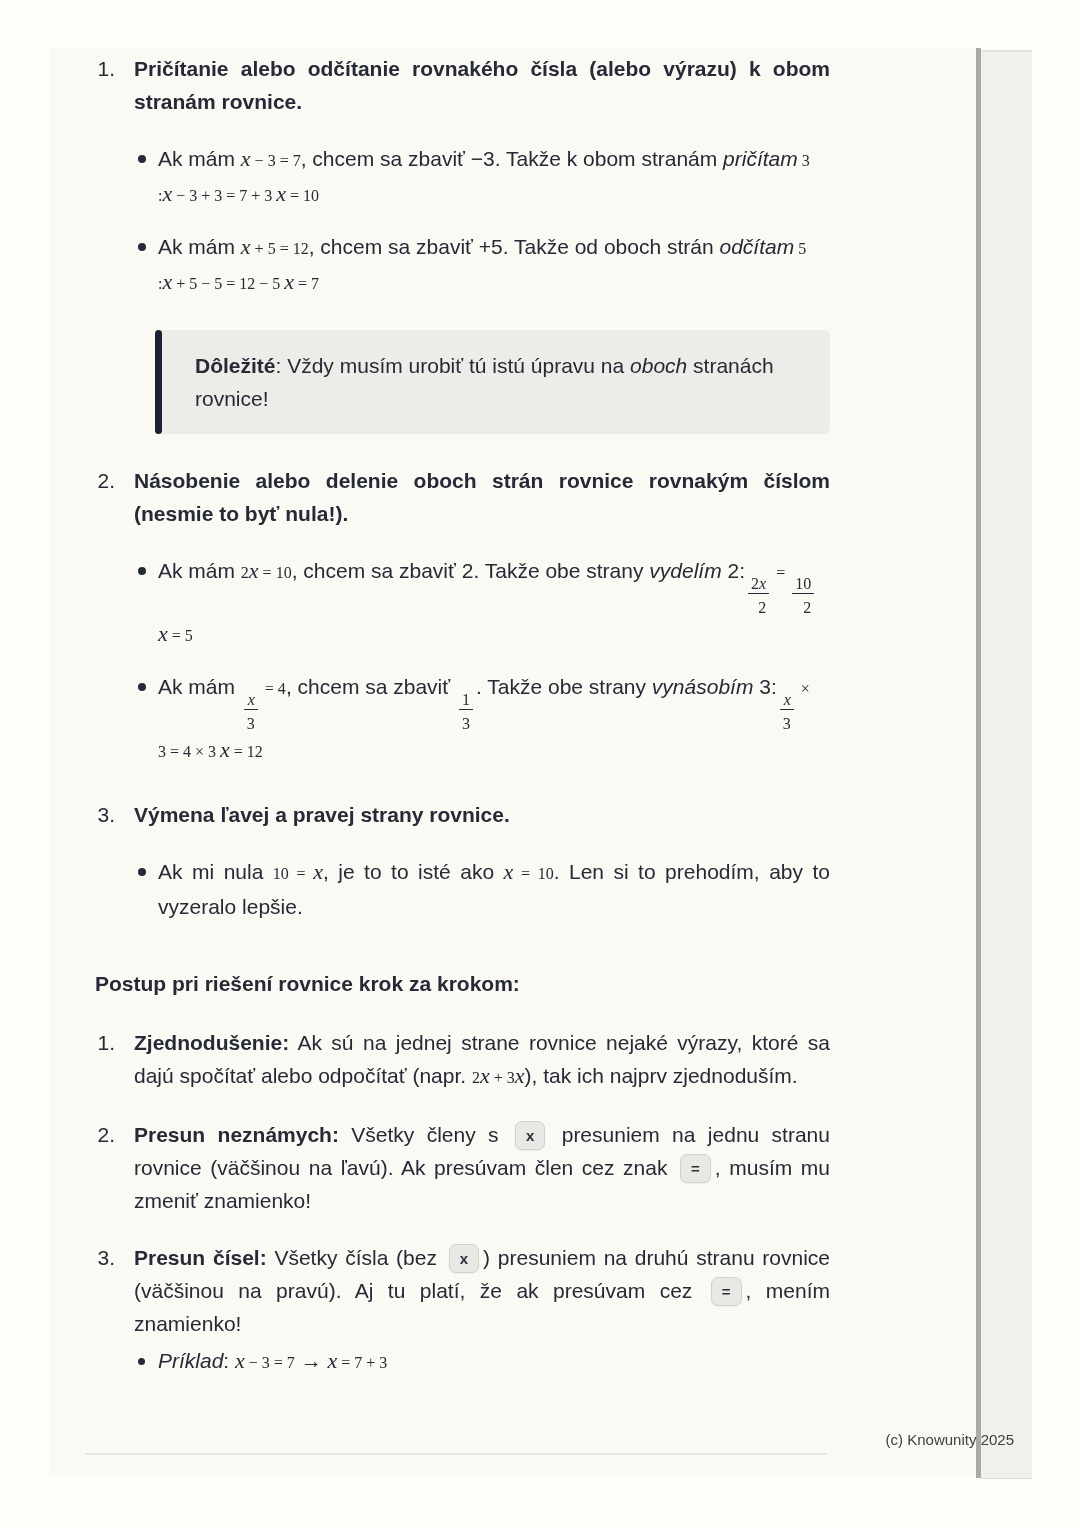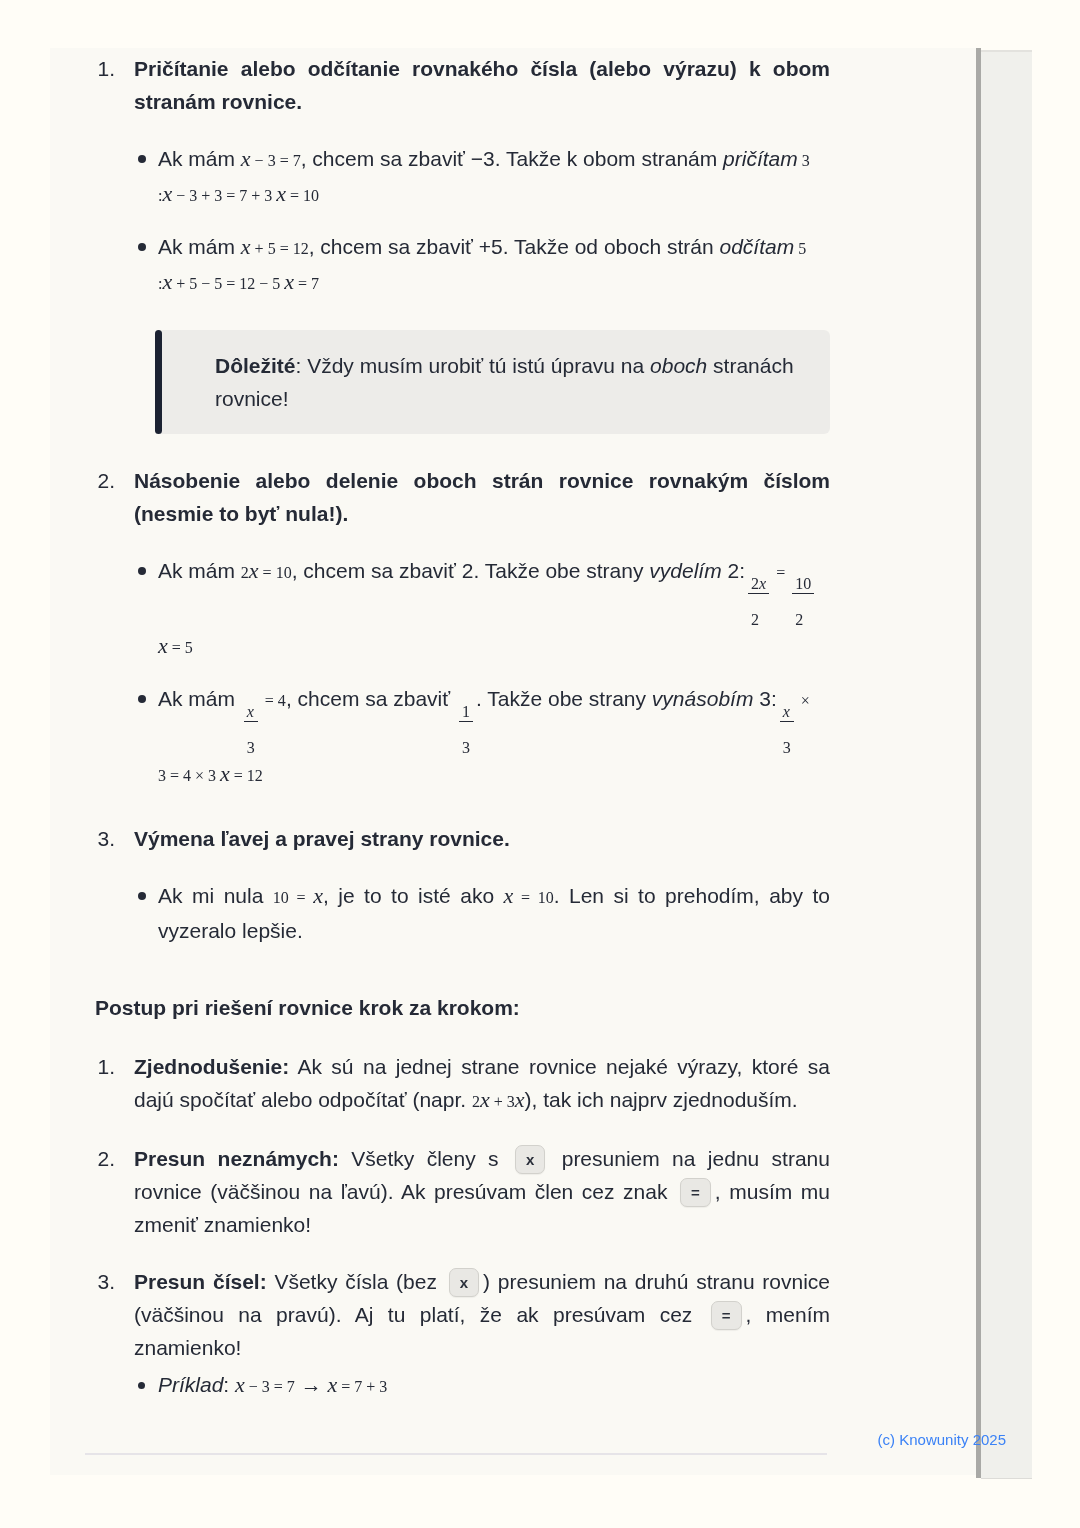--- a/index.html
+++ b/index.html
@@ -32,21 +32,21 @@
   .bullet::before{
     content:"";position:absolute;left:3px;top:13px;width:8px;height:8px;
     border-radius:50%;background:#252a36;
   }
   .bullet.sub{margin:4px 0 0 40px;}
   .bullet.sub::before{width:7px;height:7px;top:14px;}
   
   .callout{
     position:relative;margin:30px 0 0 60px;
     background:#edecE9;background:#edece9;
-    border-radius:6px;padding:19px 26px 19px 60px;
+    border-radius:6px;padding:19px 26px 19px 40px;
     text-align:left;
   }
   .callout::before{
     content:"";position:absolute;left:0;top:0;bottom:0;width:7px;
     border-radius:5px;background:#1b2232;
   }
   .subheading{font-weight:700;margin:44px 0 26px 0;}
   
   .bb{font-weight:700;}
   .ii{font-style:italic;}
@@ -54,31 +54,31 @@
   .mn{font-family:"Liberation Serif",serif;font-size:16px;}
   .kbd{
     display:inline-block;background:#e9e8e4;border:1px solid #d2d1cc;
     border-radius:7px;padding:0 10px;margin:0 4px;
     font-size:15px;font-weight:700;line-height:27px;color:#2a2f3a;
     vertical-align:1px;box-shadow:0 1px 1px rgba(0,0,0,0.05);
     font-family:"Liberation Sans",sans-serif;font-style:normal;
   }
   .frac{
     display:inline-flex;flex-direction:column;vertical-align:-11px;
-    text-align:left;line-height:1.1;margin:0 3px;gap:12px;
+    text-align:right;line-height:1.1;margin:0 3px;
   }
   .frac .mv{font-size:16px;}
   .frac .mn{font-size:16px;}
   .fnum{display:block;border-bottom:1.4px solid #252a36;padding:0 3px;}
   .fden{display:block;padding:0 3px;}
   
   .divider{position:absolute;left:35px;top:1405px;width:742px;height:2px;background:#e6e4e8;}
   .copyright{
-    position:absolute;top:1430px;right:74px;z-index:5;
-    font-size:15px;line-height:20px;color:#3b82f6;text-align:right;
+    position:absolute;top:1430px;right:66px;z-index:5;
+    font-size:15px;line-height:20px;color:#404040;text-align:right;
   }
   
   .edge-line{position:absolute;left:976px;top:48px;width:5px;height:1430px;background:#a9a9a6;z-index:3;}
   .next-strip{
     position:absolute;left:981px;top:50px;width:51px;height:1426px;
     background:#f0f0ec;border-top:2px solid #e3e2de;border-bottom:1px solid #dddcd8;z-index:2;
   }
 </style>
 </head>
 <body>

